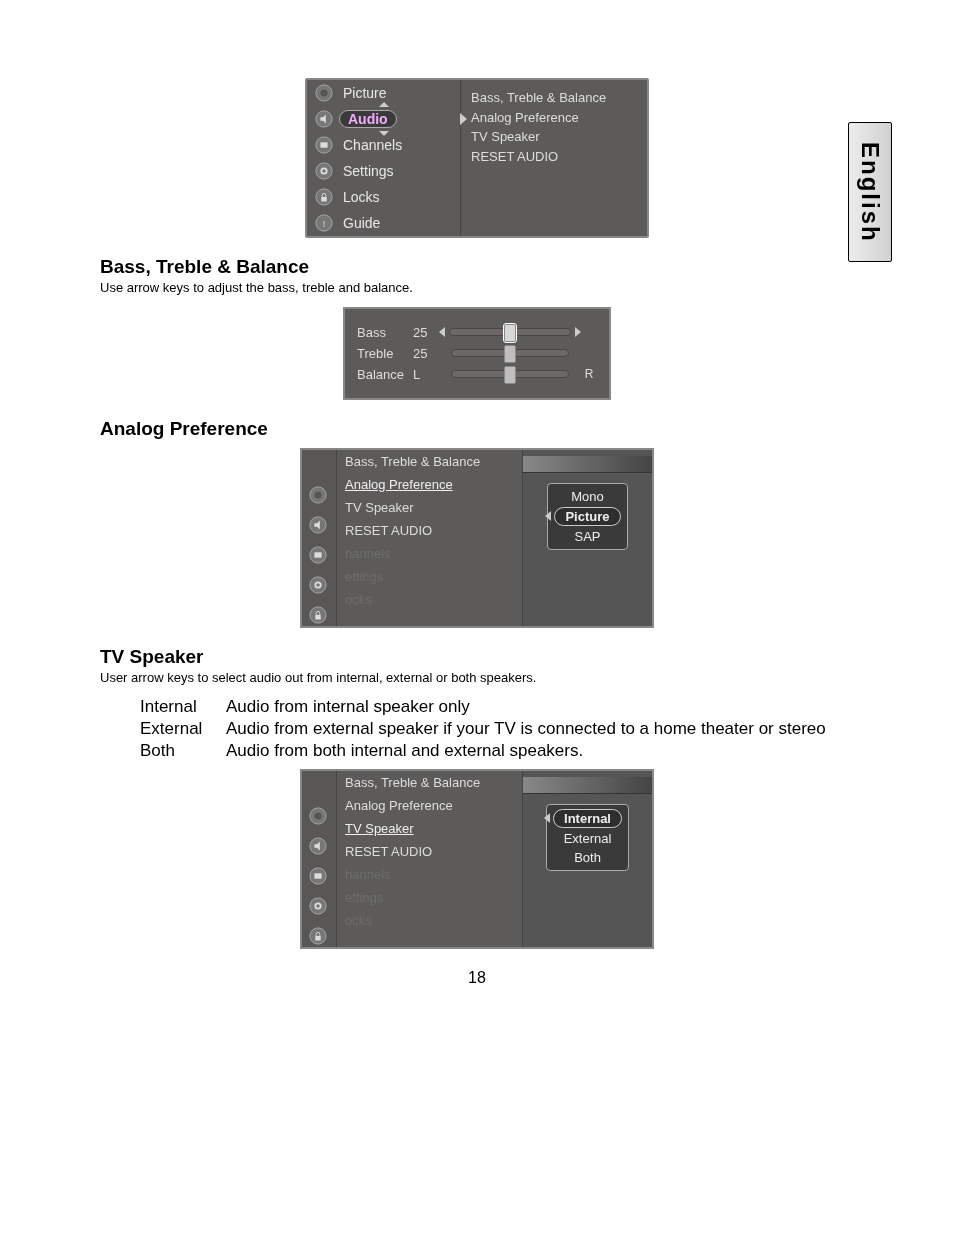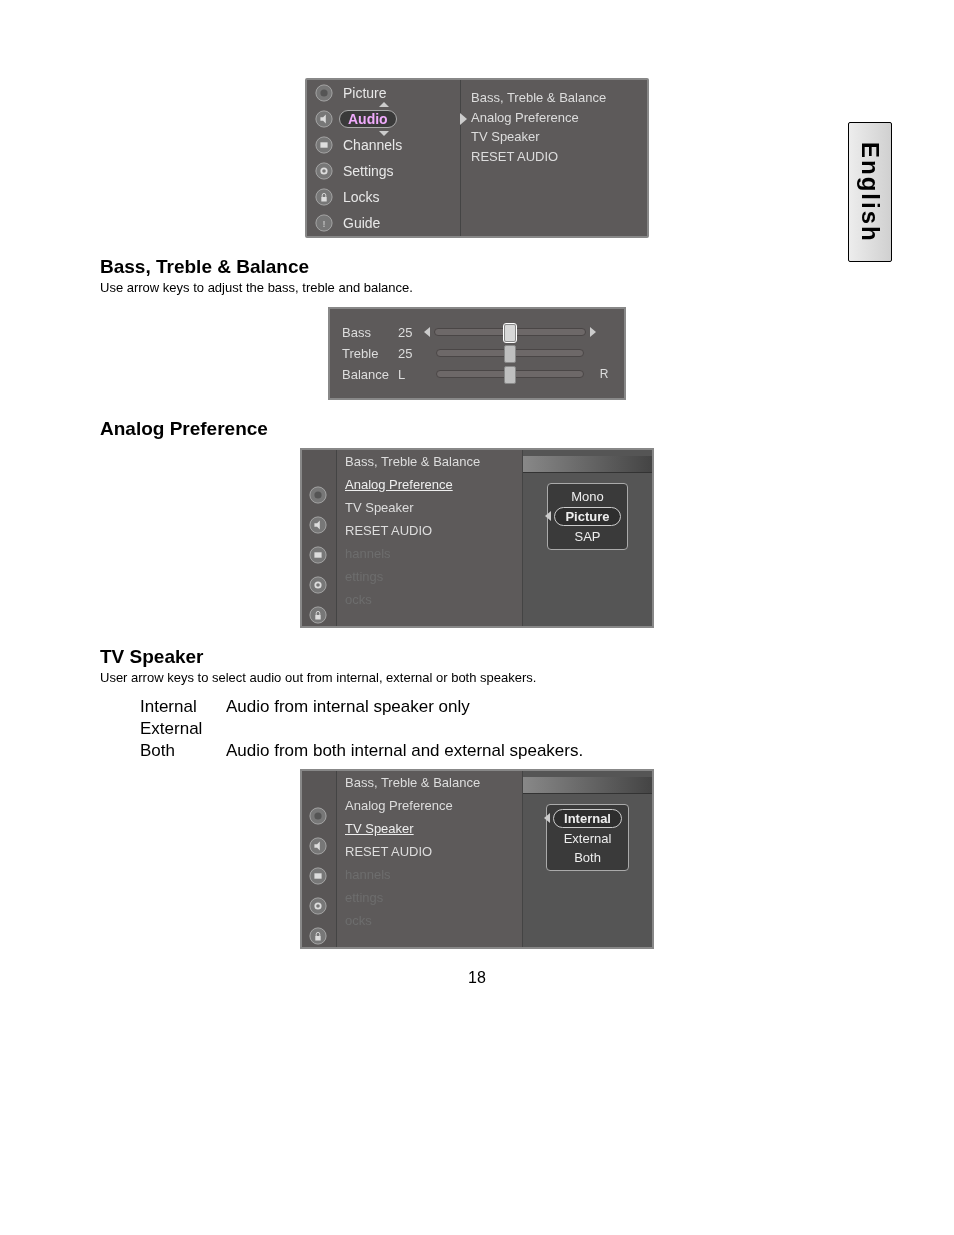--- a/index.html
+++ b/index.html
@@ -124,21 +124,21 @@
     border-left: 5px solid transparent;
     border-right: 5px solid transparent;
   }
   .osd-arrow-up { top: -4px; border-bottom: 5px solid #ccc; }
   .osd-arrow-down { bottom: -4px; border-top: 5px solid #ccc; }
 
   
   .slider-panel {
     background: #5d5a5a;
     border: 2px solid #888;
-    width: 298px;
+    width: 268px;
     margin: 8px auto;
     padding: 10px 12px;
     box-sizing: border-box;
   }
   .slider-row {
     display: flex;
     align-items: center;
     color: #ddd;
     font-size: 13px;
     margin: 6px 0;
@@ -412,20 +412,21 @@
 
   <h2 class="sub">TV Speaker</h2>
   <p class="desc">User arrow keys to select audio out from internal, external or both speakers.</p>
   <div class="def-table" id="def-table">
       <div class="def-row">
         <div class="def-term">Internal</div>
         <div class="def-def">Audio from internal speaker only</div>
       </div>
       <div class="def-row">
         <div class="def-term">External</div>
+        <div class="def-def">Audio from external speaker if your TV is connected to a home theater or stereo</div>
       </div>
       <div class="def-row">
         <div class="def-term">Both</div>
         <div class="def-def">Audio from both internal and external speakers.</div>
       </div>
     </div>
 
   <div class="osd2">
     <div class="osd2-iconcol" id="tvs-icons">
         <div class="icon-circ"><svg viewBox="0 0 20 20" width="18" height="18">

